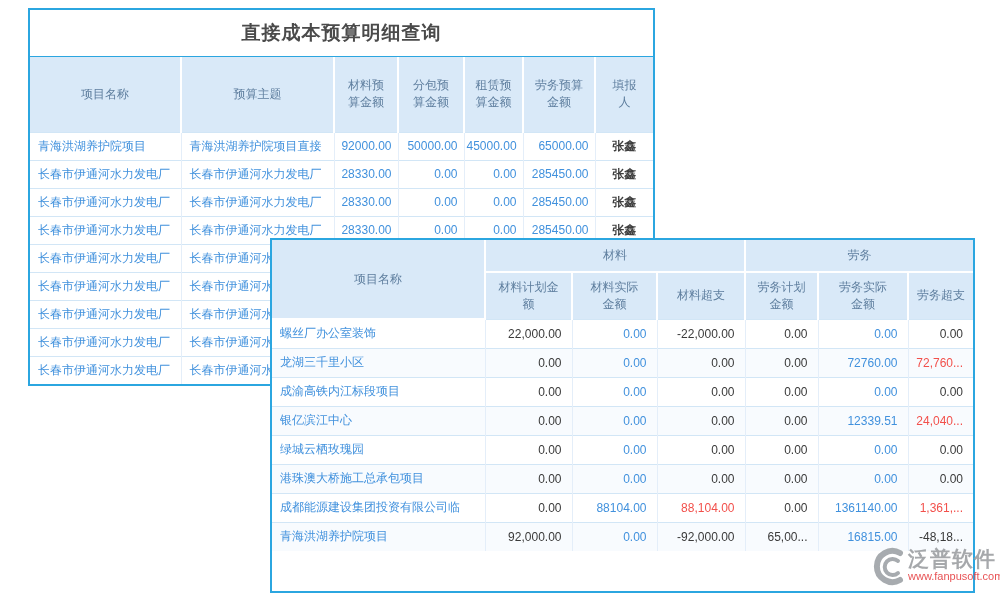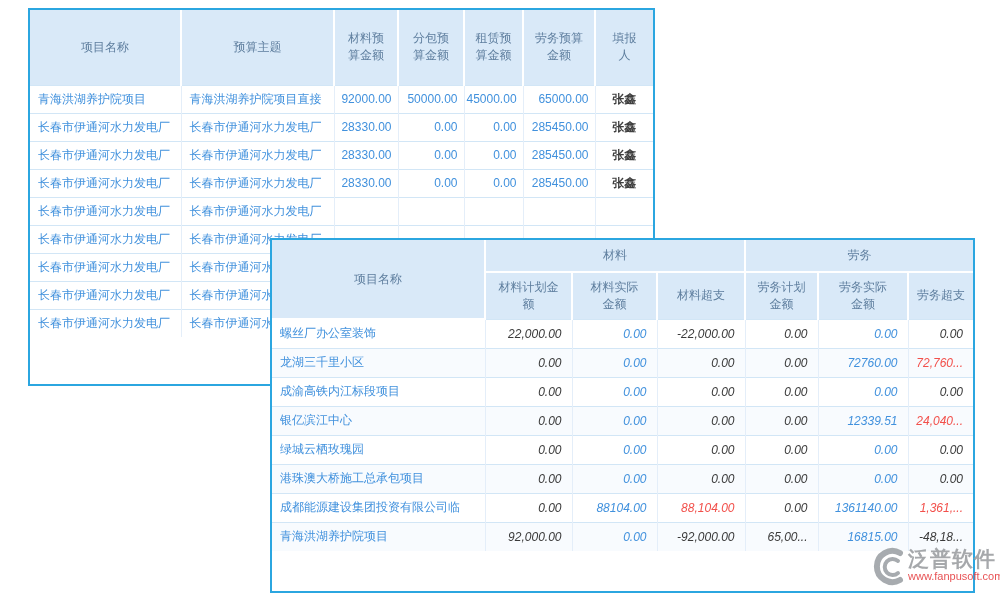--- a/index.html
+++ b/index.html
@@ -38,41 +38,42 @@
     padding:0 8px;overflow:hidden;white-space:nowrap;
     border-top:1px solid var(--row-line);
     border-right:1px solid var(--col-line);
     color:var(--value-dark);
   }
   tbody td:last-child{border-right:none;}
   #table2 tbody td{height:29px;}
   #table2 tbody tr:nth-child(even) td{background:#f8fbfe;}
   .cell-name{color:var(--link-blue);text-align:left;padding:0 4px 0 8px;margin-top:12px;}
   .cell-num{text-align:right;padding:0 6px 0 2px;}
-  #table2 .cell-num{padding:0 10px 0 2px;font-style:italic;}
+  #table2 .cell-num{padding:0 10px 0 2px;}
   .blue{color:var(--link-blue);}
   .dark{color:var(--value-dark);}
   .red{color:var(--alert-red);}
   .cell-person{color:#3f3f3f;font-weight:bold;text-align:center;padding:0 2px;}
   #watermark{
     position:absolute;left:867px;top:540px;width:150px;height:52px;
     z-index:3;display:flex;align-items:center;opacity:0.88;
   }
   .wm-logo{flex:0 0 auto;width:40px;height:42px;}
   .wm-text{display:flex;flex-direction:column;margin-left:1px;}
   .wm-brand{
     font-size:21px;font-weight:bold;color:var(--watermark-gray);
     letter-spacing:1px;line-height:1.05;white-space:nowrap;
   }
   .wm-url{font-size:11px;color:var(--watermark-red);line-height:1.2;white-space:nowrap;}
 </style>
 </head>
 <body>
 
 <section class="panel" id="table1">
+  <div class="panel-title">直接成本预算明细查询</div>
   <table>
     <colgroup>
       <col style="width:151px">
         <col style="width:153px">
         <col style="width:64px">
       <col style="width:66px">
         <col style="width:59px">
         <col style="width:72px">
         <col style="width:58px">
     </colgroup>

